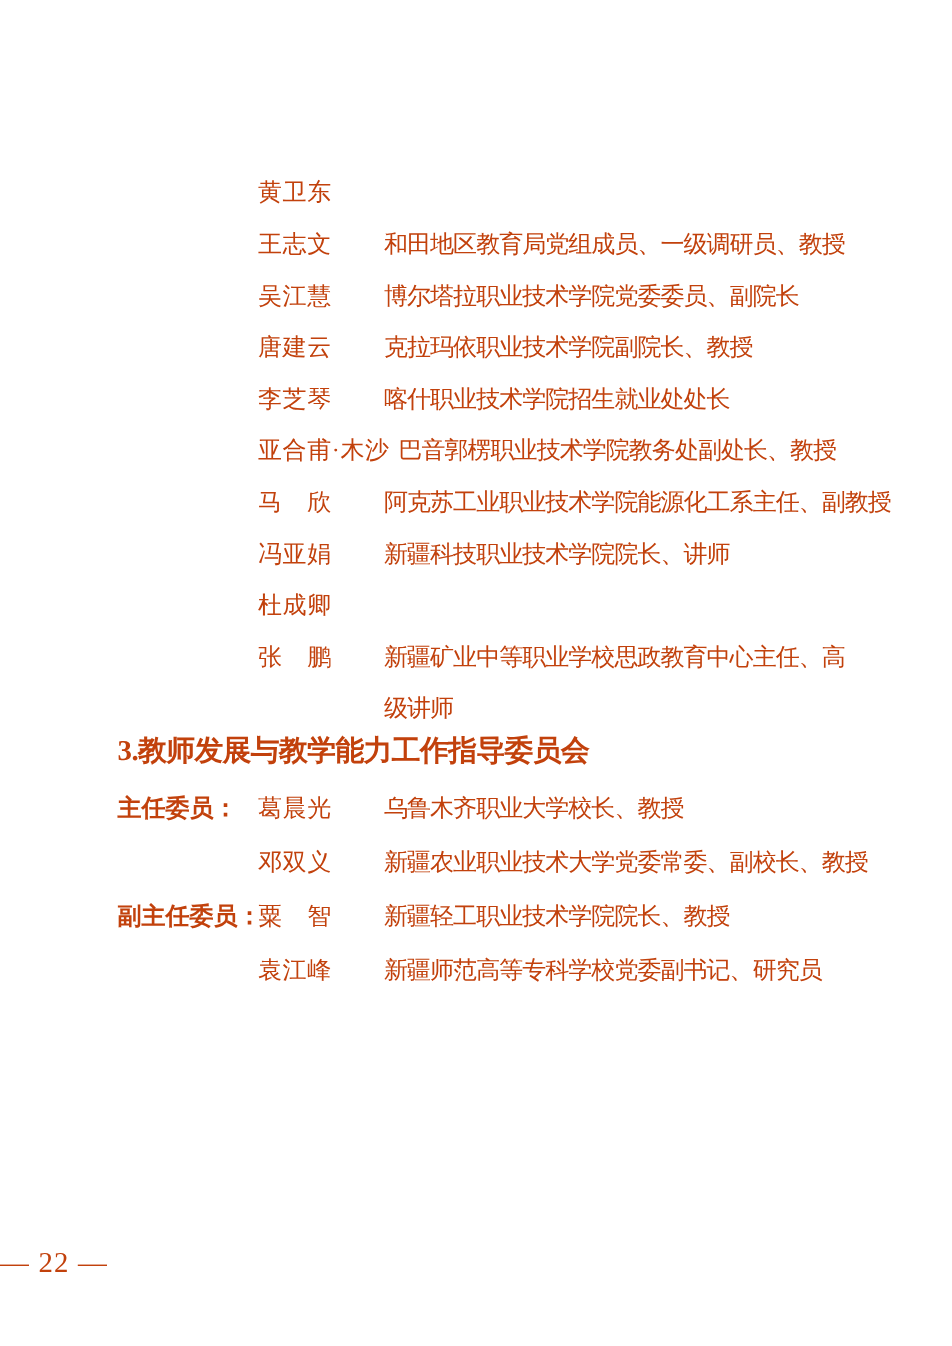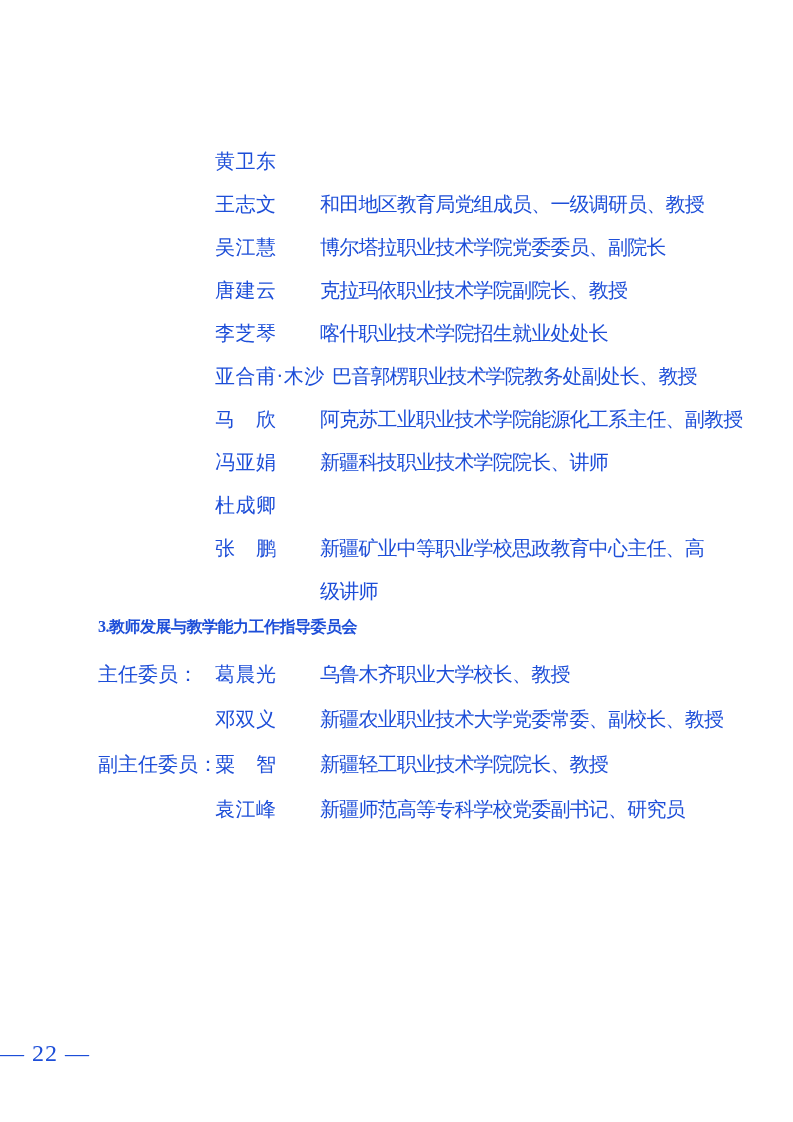--- a/index.html
+++ b/index.html
@@ -7,21 +7,21 @@
     padding: 0;
     background: #ffffff;
   }
   .page {
     position: relative;
     width: 793px;
     height: 1122px;
     background: #ffffff;
     overflow: hidden;
     font-family: "Liberation Serif", "DejaVu Serif", serif;
-    color: #1d4ed8;
+    color: #c2410c;
   }
   .doc {
     position: absolute;
     top: 140px;
     left: 0;
     right: 0;
   }
   
   .block-a {
     margin-left: 215px;
@@ -40,37 +40,37 @@
   .desc {
     white-space: pre;
     letter-spacing: -0.8px;
   }
   .block-a .row:nth-child(6) .desc {
     margin-left: 12px; 
   }
   
   .heading {
     margin: -8px 0 0 98px;
-    font-size: 16px;
+    font-size: 24px;
     font-weight: bold;
     line-height: 43px;
     letter-spacing: -0.5px;
   }
   
   .block-b {
     margin-left: 98px;
     margin-top: 4px;
     font-size: 20px;
     line-height: 45px;
   }
   .block-b .row {
     grid-template-columns: 117px 105px auto;
   }
   .label {
-    font-weight: normal;
+    font-weight: bold;
     text-align: justify;
     letter-spacing: 0;
     white-space: pre;
   }
   
   .footer {
     position: absolute;
     top: 1040px;
     left: 0;
     width: 100%;

